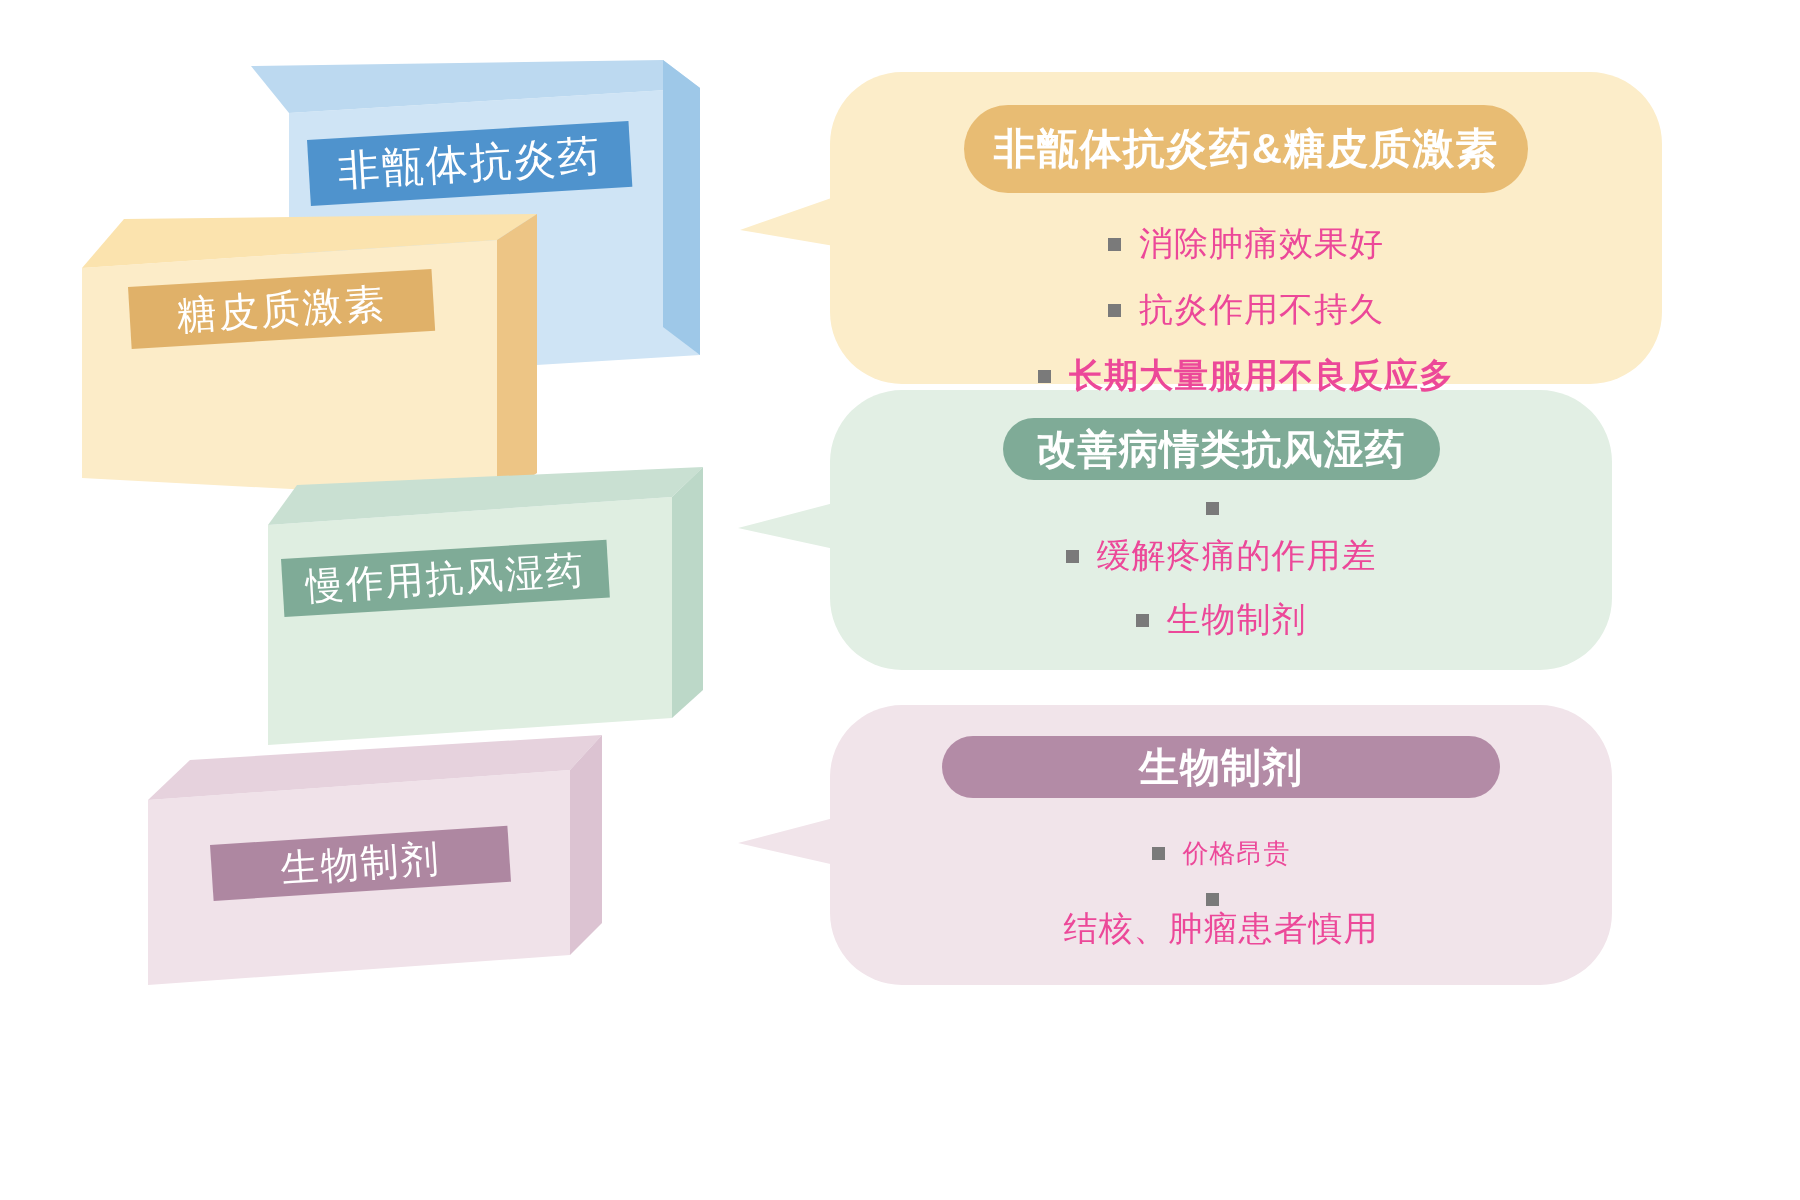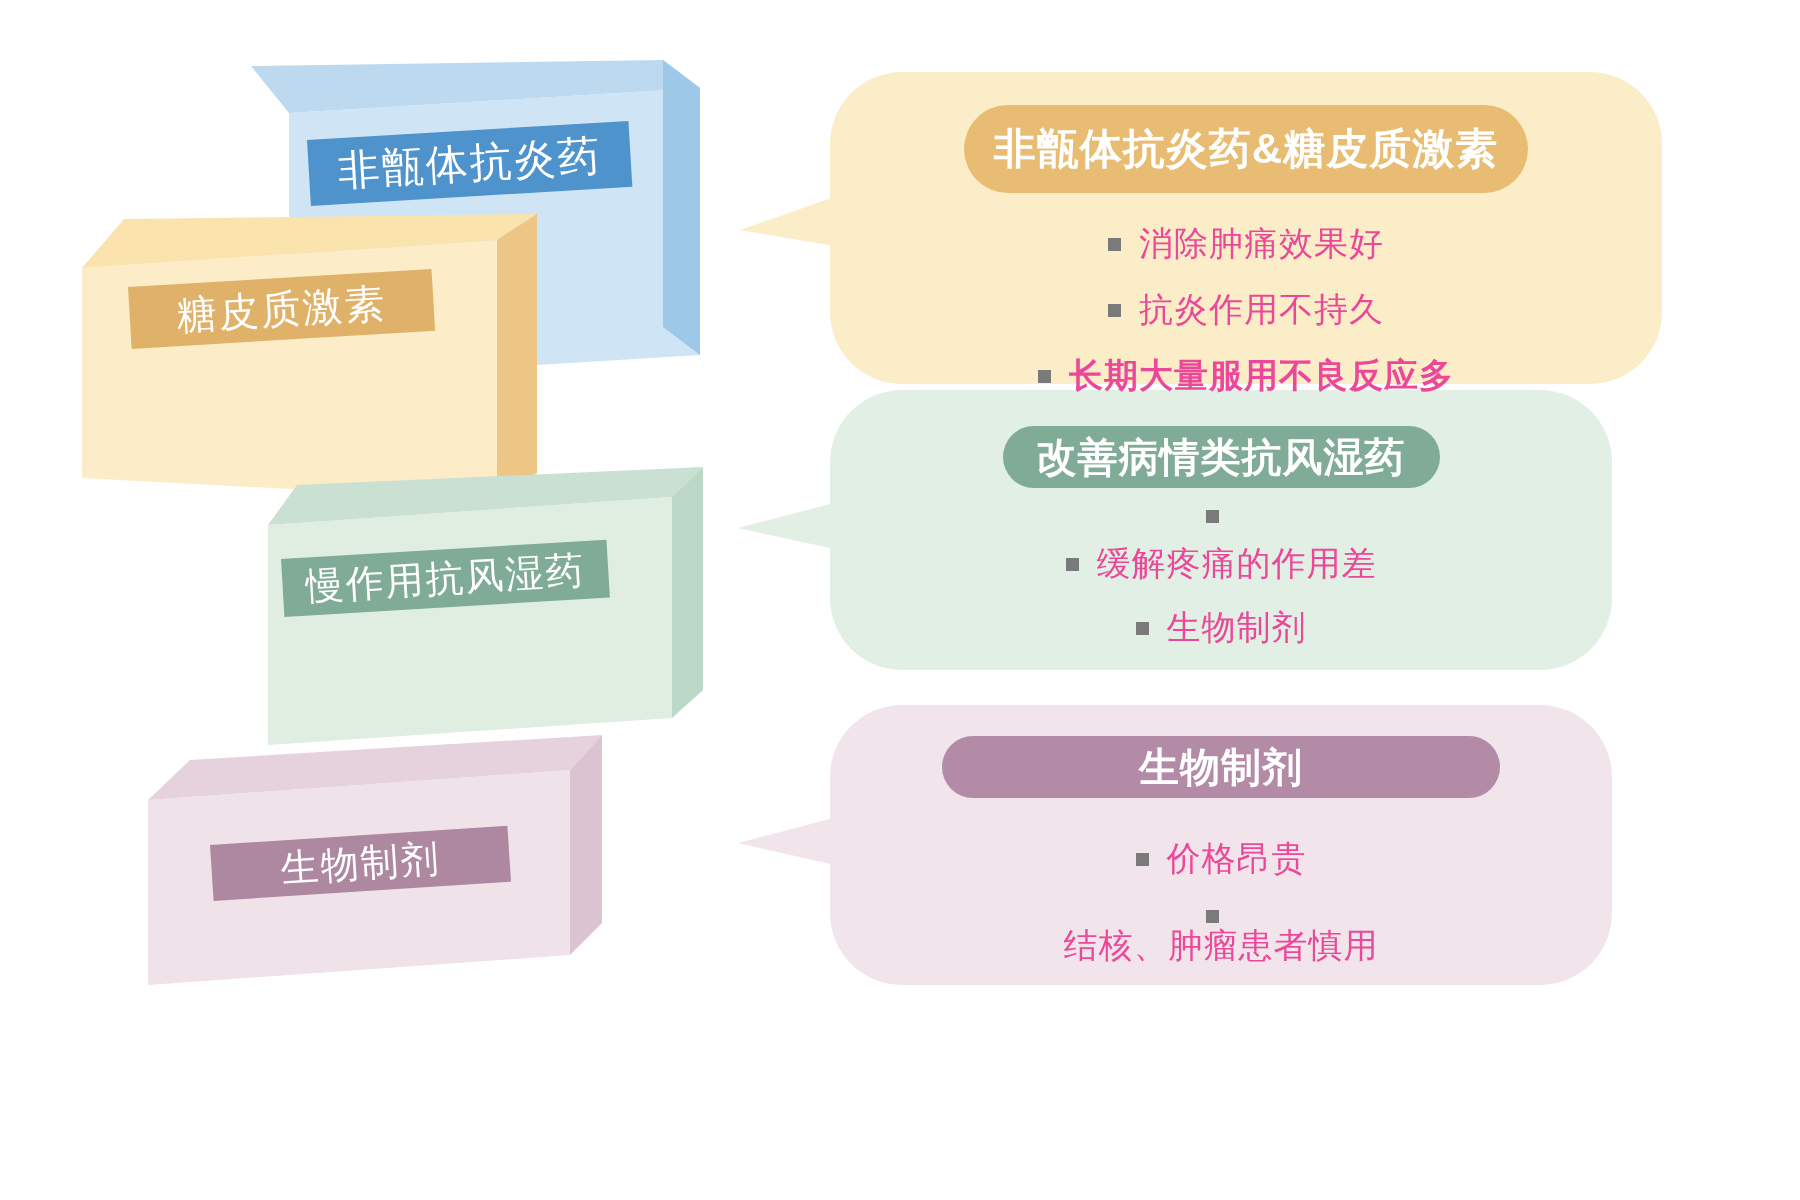--- a/index.html
+++ b/index.html
@@ -167,21 +167,21 @@
         <span class="bullet-label">抗炎作用不持久</span>
       </li>
       <li class="bullet-item" style="font-size:34px;font-weight:bold;">
         <span class="bullet-marker"></span>
         <span class="bullet-label">长期大量服用不良反应多</span>
       </li>
     </ul>
   </div>
 
   <div class="bubble" style="left:830px; top:390px; width:782px; height:280px;">
-    <div class="bubble-header" style="background:#7fab97; margin-top:36px; height:62px; padding:0 34px; font-size:40px;">
+    <div class="bubble-header" style="background:#7fab97; margin-top:28px; height:62px; padding:0 34px; font-size:40px;">
       <span>改善病情类抗风湿药</span>
     </div>
     <ul class="bullet-list" style="margin-top:22px;">
       <li class="bullet-item" style="font-size:34px; margin-bottom:18px;">
         <span class="bullet-marker"></span>
       </li>
       <li class="bullet-item" style="font-size:34px; margin-bottom:18px;align-items:center;">
         <span class="bullet-marker"></span>
         <span class="bullet-label">缓解疼痛的作用差</span>
       </li>
@@ -190,21 +190,21 @@
         <span class="bullet-label">生物制剂</span>
       </li>
     </ul>
   </div>
 
   <div class="bubble" style="left:830px; top:705px; width:782px; height:280px;">
     <div class="bubble-header" style="background:#b38ba6; margin-top:31px; height:62px; width:558px; font-size:40px;">
       <span>生物制剂</span>
     </div>
     <ul class="bullet-list" style="margin-top:38px;">
-      <li class="bullet-item" style="font-size:34px; margin-bottom:28px;">
+      <li class="bullet-item" style="font-size:26px; margin-bottom:22px;">
         <span class="bullet-marker"></span>
         <span class="bullet-label">价格昂贵</span>
       </li>
       <li class="bullet-item" style="font-size:34px;flex-direction:column;">
         <span class="bullet-marker"></span>
         <span class="bullet-label">结核、肿瘤患者慎用</span>
       </li>
     </ul>
   </div>
 

